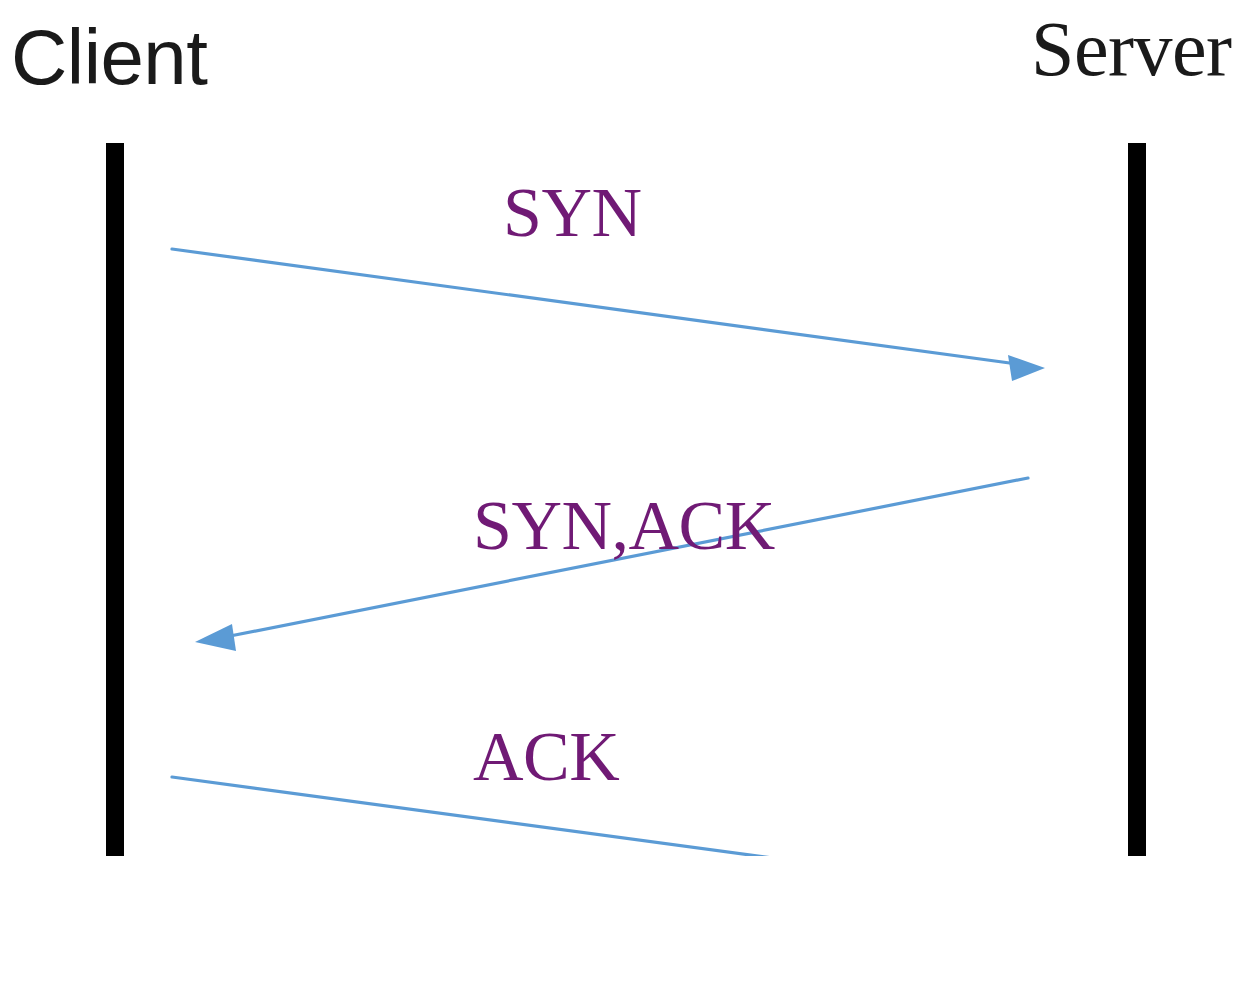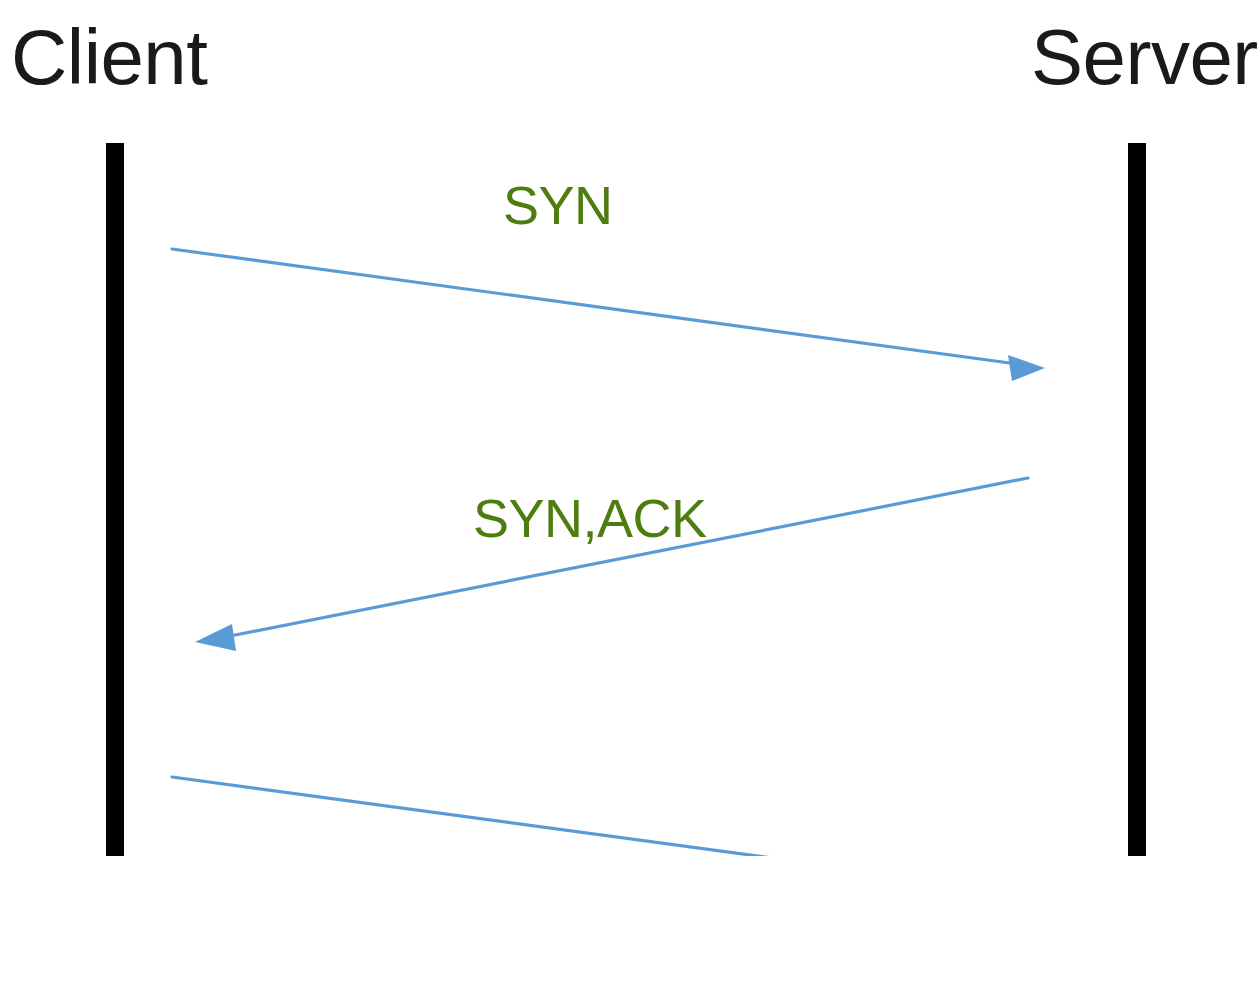--- a/index.html
+++ b/index.html
@@ -34,28 +34,29 @@
     white-space: nowrap;
     line-height: 1;
     letter-spacing: -0.5px;
   }
   #label-client {
     left: 11px;
     top: 18px;
   }
   #label-server {
     left: 1031px;
-    top: 18px;
+    top: 10px;
+    font-family: Liberation Serif, serif;
   }
   .message-label {
     position: absolute;
-    font-family: Liberation Sans, sans-serif;
-    font-size: 54px;
+    font-family: Liberation Serif, serif;
+    font-size: 70px;
     font-weight: 400;
-    color: #4d7c0f;
+    color: #701a75;
     white-space: nowrap;
     line-height: 1;
     letter-spacing: -0.5px;
   }
   #msg-label-0 {
     left: 503px;
     top: 178px;
   }
   #msg-label-1 {
     left: 473px;
@@ -96,14 +97,15 @@
   </svg>
 
   <div class="participant-label" id="label-client">Client</div>
 
   <div class="participant-label" id="label-server">Server</div>
 
   <div class="message-label" id="msg-label-0">SYN</div>
 
   <div class="message-label" id="msg-label-1">SYN,ACK</div>
 
+  <div class="message-label" id="msg-label-2">ACK</div>
 
 </div>
 
 </body></html>

